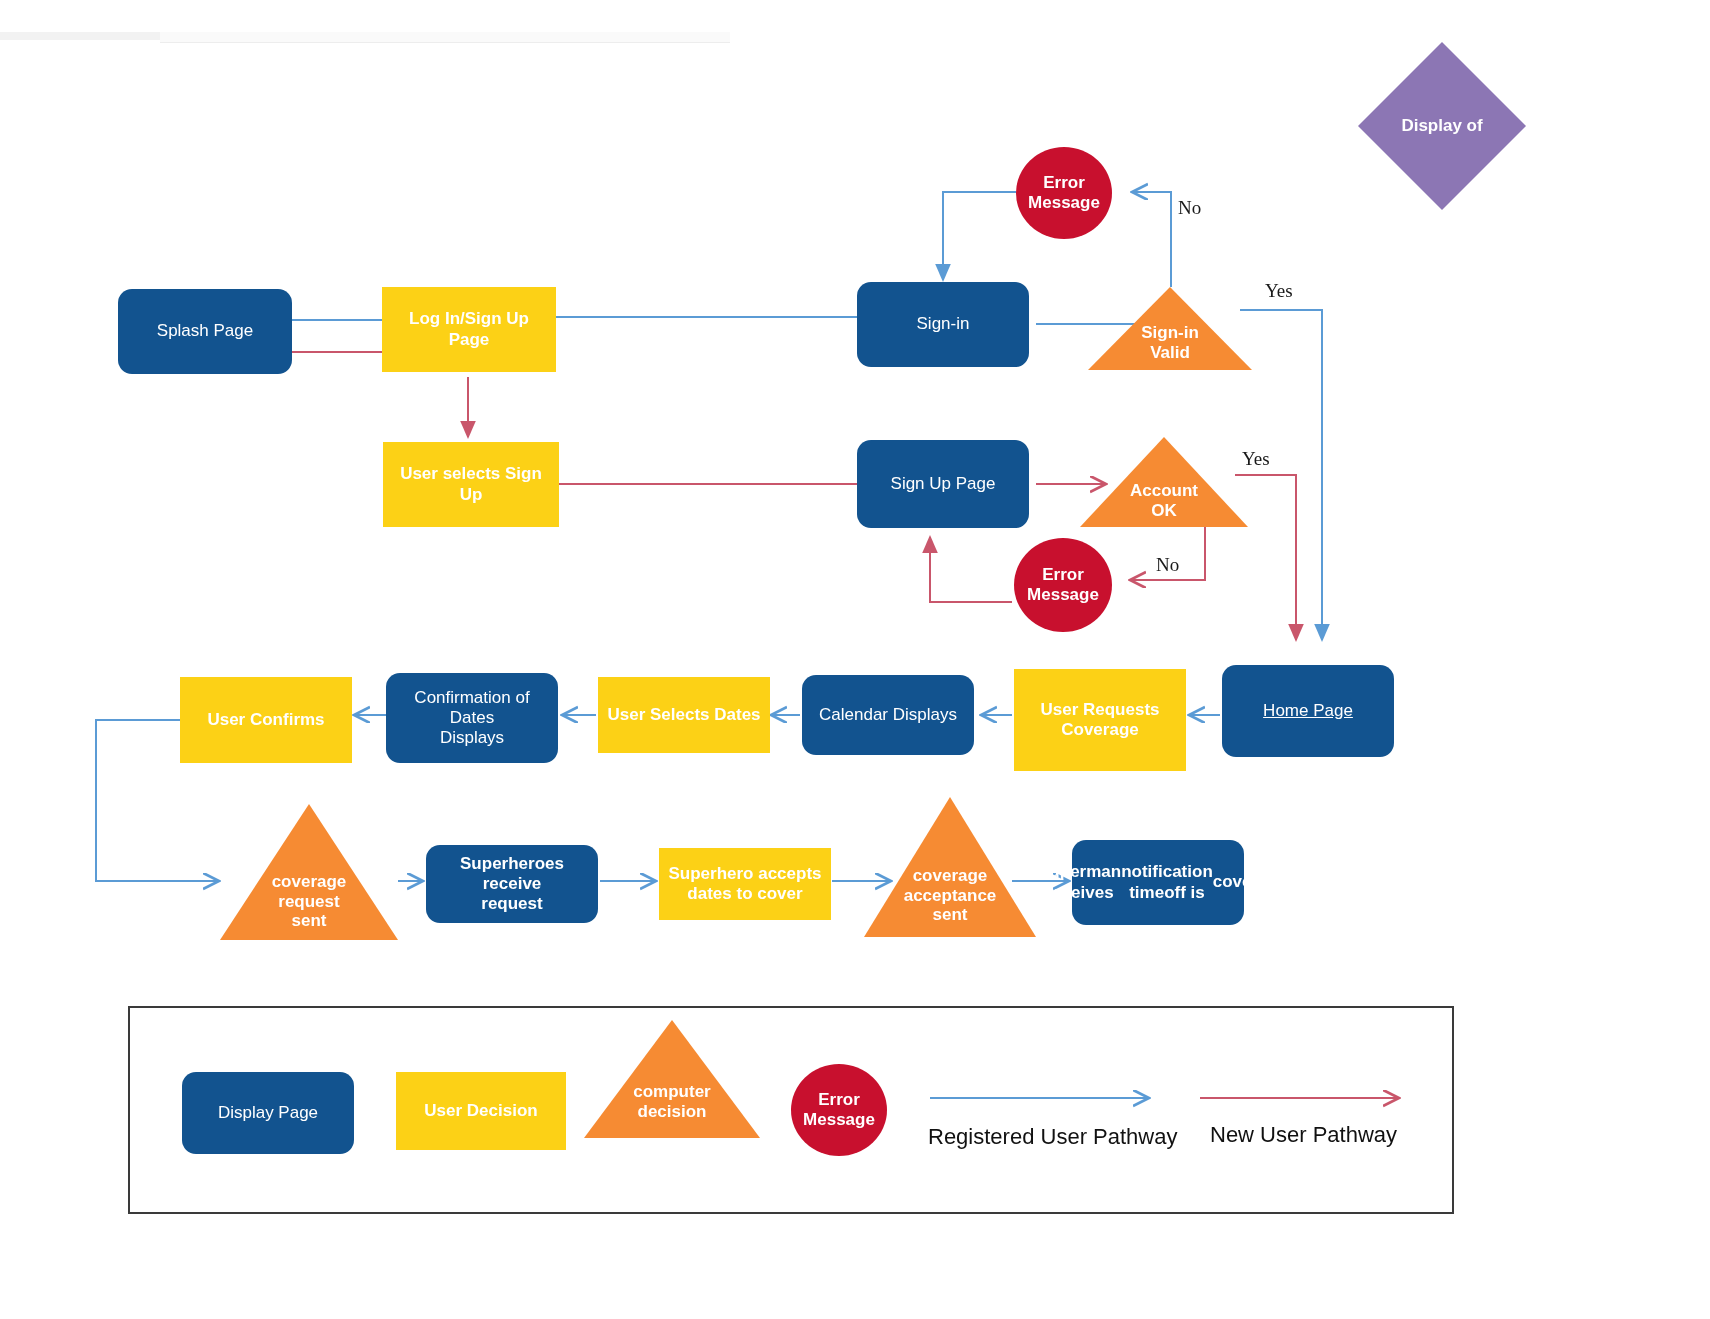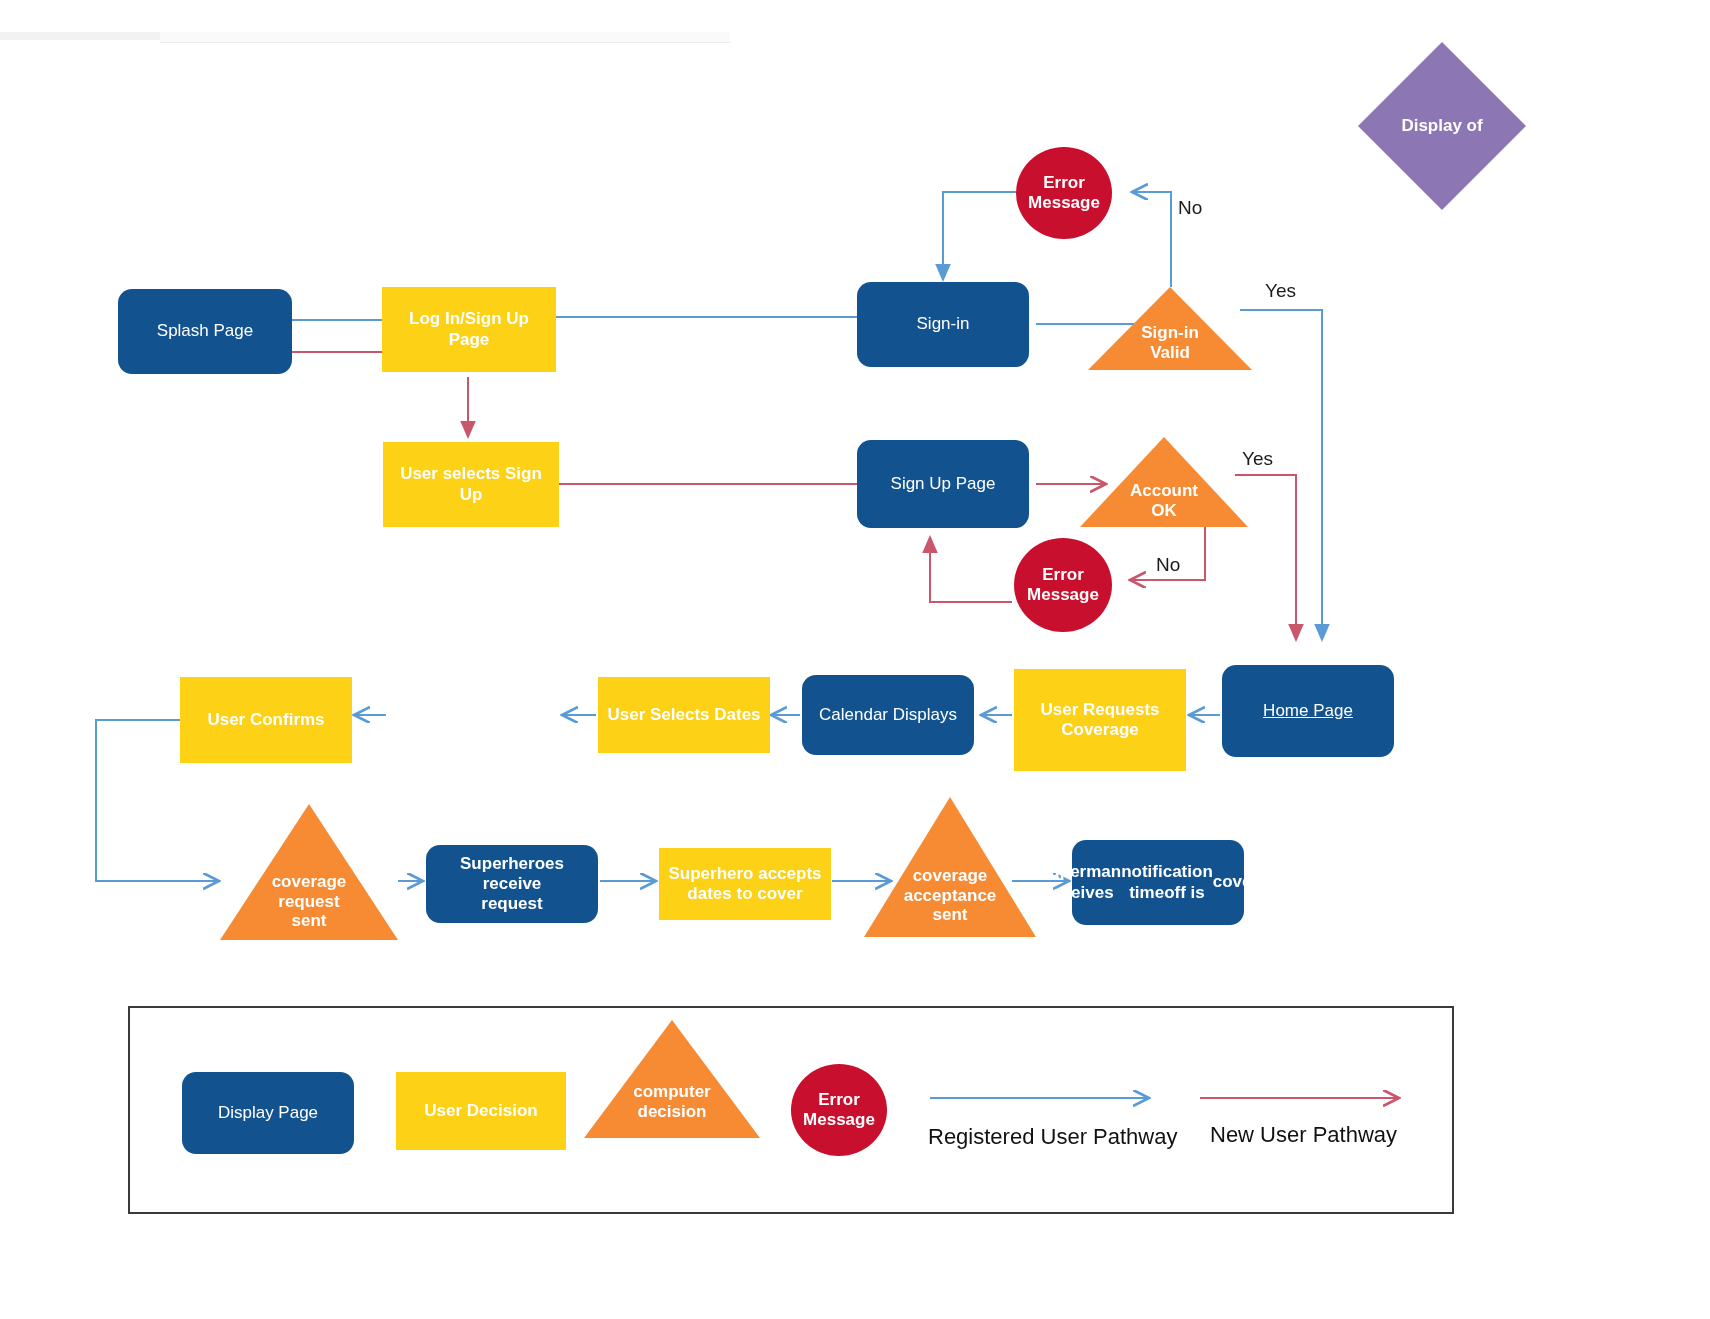--- a/index.html
+++ b/index.html
@@ -101,21 +101,21 @@
     color: #ffffff;
     font-weight: 700;
     font-size: 17px;
   }
 
   
   .edge-label {
     position: absolute;
     font-size: 19px;
     color: #1a1a1a;
-    font-family: Liberation Sans, sans-serif;
+    font-family: Liberation Serif, serif;
   }
 
   svg.edges {
     position: absolute;
     left: 0; top: 0;
     width: 1710px; height: 1319px;
     pointer-events: none;
   }
 
   
@@ -276,20 +276,24 @@
   </div>
 
   <div class="node n-page" style="left:802px; top:643px; width:172px; height:80px;">
     <span>Calendar Displays</span>
   </div>
 
   <div class="node n-user" style="left:598px; top:645px; width:172px; height:76px;">
     <span>User Selects Dates</span>
   </div>
 
+  <div class="node n-page" style="left:386px; top:641px; width:172px; height:90px; flex-direction:column;">
+    <span>Confirmation of Dates</span>
+    <span>Displays</span>
+  </div>
 
   <div class="node n-user" style="left:180px; top:645px; width:172px; height:86px;">
     <span>User Confirms</span>
   </div>
 
   <div class="tri-wrap" style="left:220px; top:772px; width:178px; height:136px;">
     <svg class="tri-shape" viewBox="0 0 178 136" preserveAspectRatio="none">
       <polygon points="89,0 178,136 0,136" fill="#F68B33"></polygon>
     </svg>
     <div class="tri-label" style="top:68px;">

